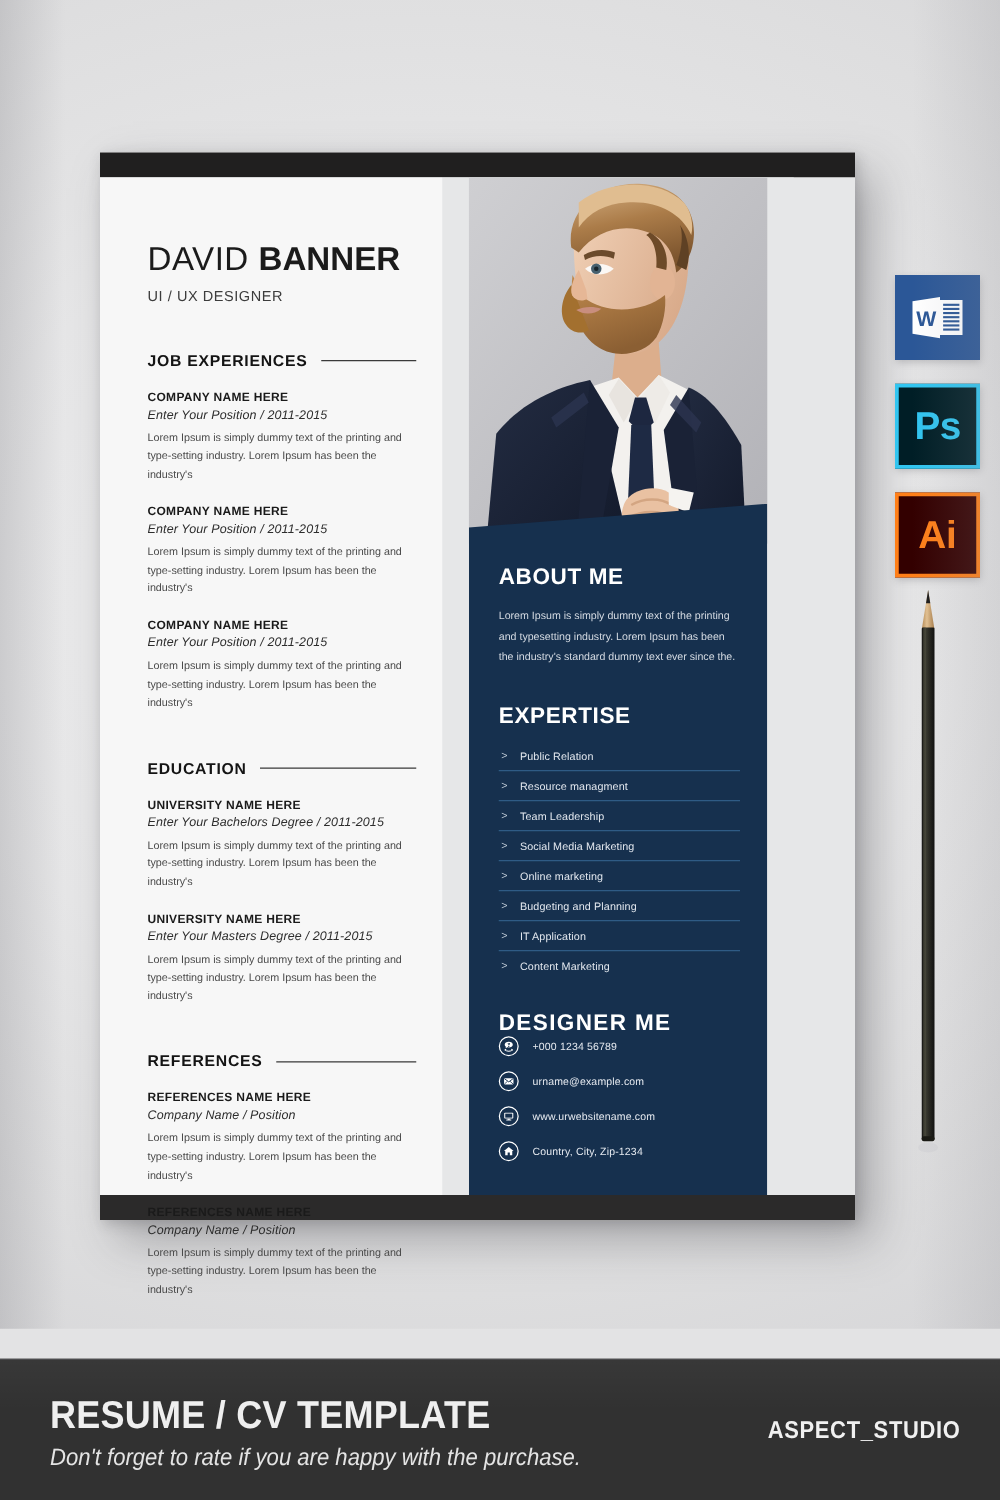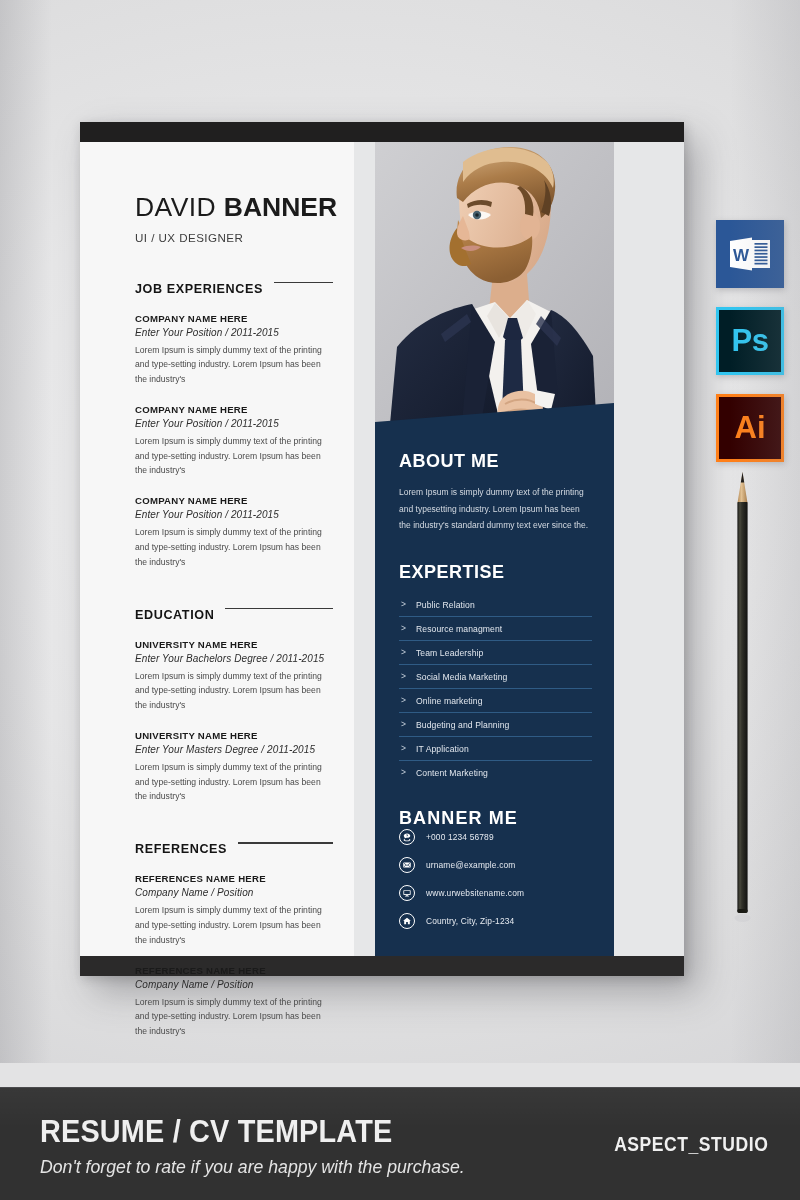--- a/index.html
+++ b/index.html
@@ -41,32 +41,32 @@
   .sheet{
     position:absolute; left:0; top:20px; width:604px; height:814px;
     background:#e6e7e8;
     display:flex;
   }
 
   
   .left{
     width:274px; height:100%;
     background:#f7f7f7;
-    padding:52px 21px 0 55px;
+    padding:52px 21px 0 38px;
   }
   .name{
     font-size:26.5px; letter-spacing:.4px; color:#1b1b1b; white-space:nowrap;
     font-weight:300; line-height:1;
   }
   .name b{ font-weight:700; letter-spacing:0; }
   .role{
     margin-top:10px; font-size:11.6px; letter-spacing:.45px; color:#3c3c3c; font-weight:400;
   }
 
-  .sec{ margin-top:38px; display:flex; gap:11px; }
+  .sec{ margin-top:38px; display:flex; align-items:center; gap:11px; }
   .sec-h{
     font-size:12.6px; font-weight:700; letter-spacing:.6px; color:#141414; white-space:nowrap;
   }
   .sec-rule{ flex:1; height:1.4px; background:#3a3a3a; }
 
   .entry{ margin-top:17px; }
   .entry:first-of-type{ margin-top:18px; }
   .e-title{ font-size:9.6px; font-weight:700; letter-spacing:.25px; color:#1a1a1a; }
   .e-sub{ font-size:10px; font-style:italic; color:#2d2d2d; margin-top:3px; letter-spacing:.1px;}
   .e-body{ font-size:8.6px; color:#4a4a4a; line-height:1.72; margin-top:5px; max-width:258px; }
@@ -347,21 +347,21 @@
                 <li class="skill">
                   <span class="chev">&gt;</span>
                   <span class="skill-l">IT Application</span>
                 </li>
                 <li class="skill">
                   <span class="chev">&gt;</span>
                   <span class="skill-l">Content Marketing</span>
                 </li>
               </ul>
 
-              <div class="n-h n-h3">BANNER  ME</div>
+              <div class="n-h n-h3">DESIGNER  ME</div>
               <ul class="contacts">
 
                 <li class="contact">
                   <span class="cicon">
                     <svg width="10" height="10" viewBox="0 0 16 16">
                         <path fill="#fff" d="M8 2.3c-3 0-5.2 1.6-5.2 3.7 0 .9.5 1.7 1.3 2.2v1.5c0 .3.3.5.6.4l1.5-.7c.6.1 1.2.2 1.8.2 3 0 5.2-1.6 5.2-3.6S11 2.3 8 2.3zm0 1.5c.9 0 1.6.5 1.6 1.1 0 .3-.2.6-.5.8-.3.2-.4.4-.4.7v.3H7.3v-.4c0-.6.3-1 .7-1.2.2-.1.3-.2.3-.3 0-.1-.1-.2-.3-.2s-.3.1-.3.3H6.4c0-.7.7-1.1 1.6-1.1zm-.7 4h1.4v1H7.3z"></path>
                         <path fill="#fff" d="M4.5 11.2c-1.2.4-2 1-2 1.7 0 1.1 2.4 2 5.5 2s5.5-.9 5.5-2c0-.7-.8-1.3-2.1-1.7l-.4 1.2c.6.2.9.4.9.5 0 .3-1.6.8-3.9.8s-3.9-.5-3.9-.8c0-.1.3-.3.9-.5z"></path>
                       </svg>
                   </span>
                   <span class="ctext">+000 1234 56789</span>

